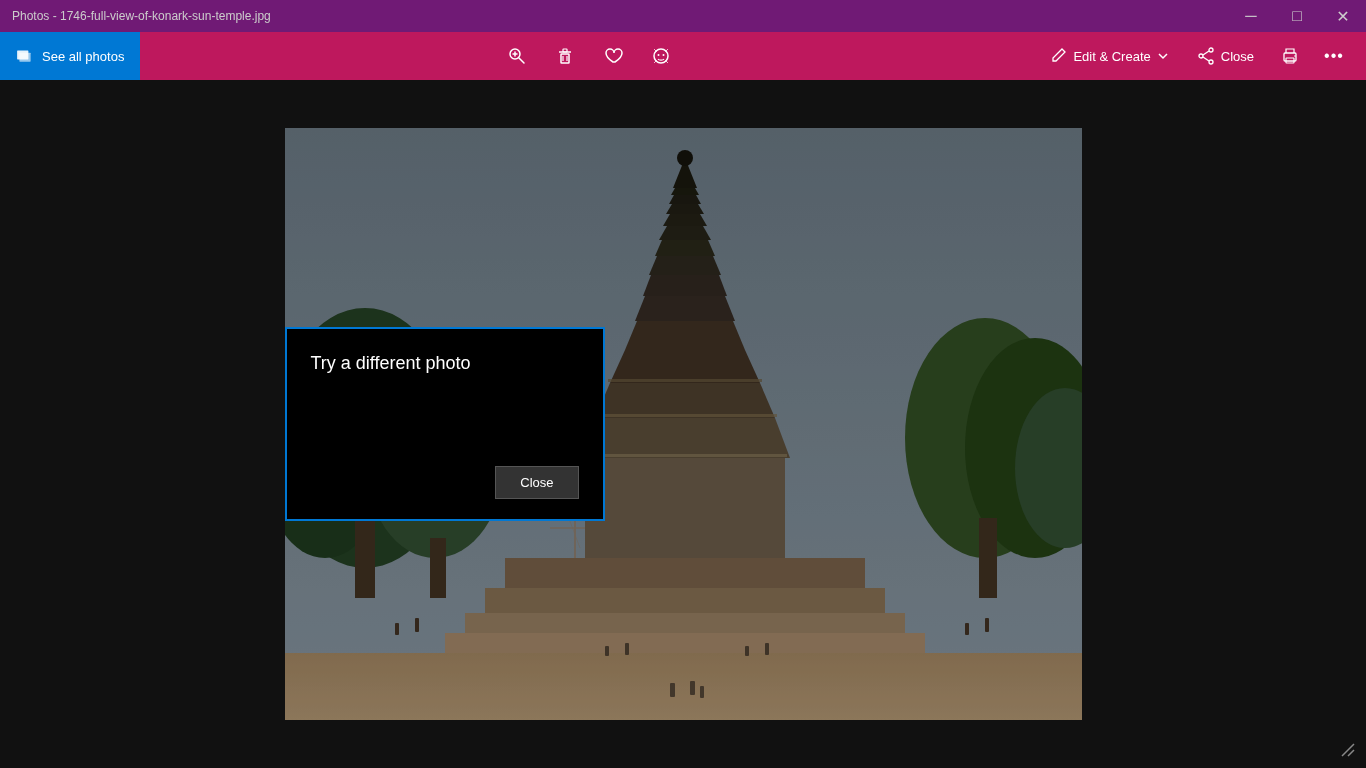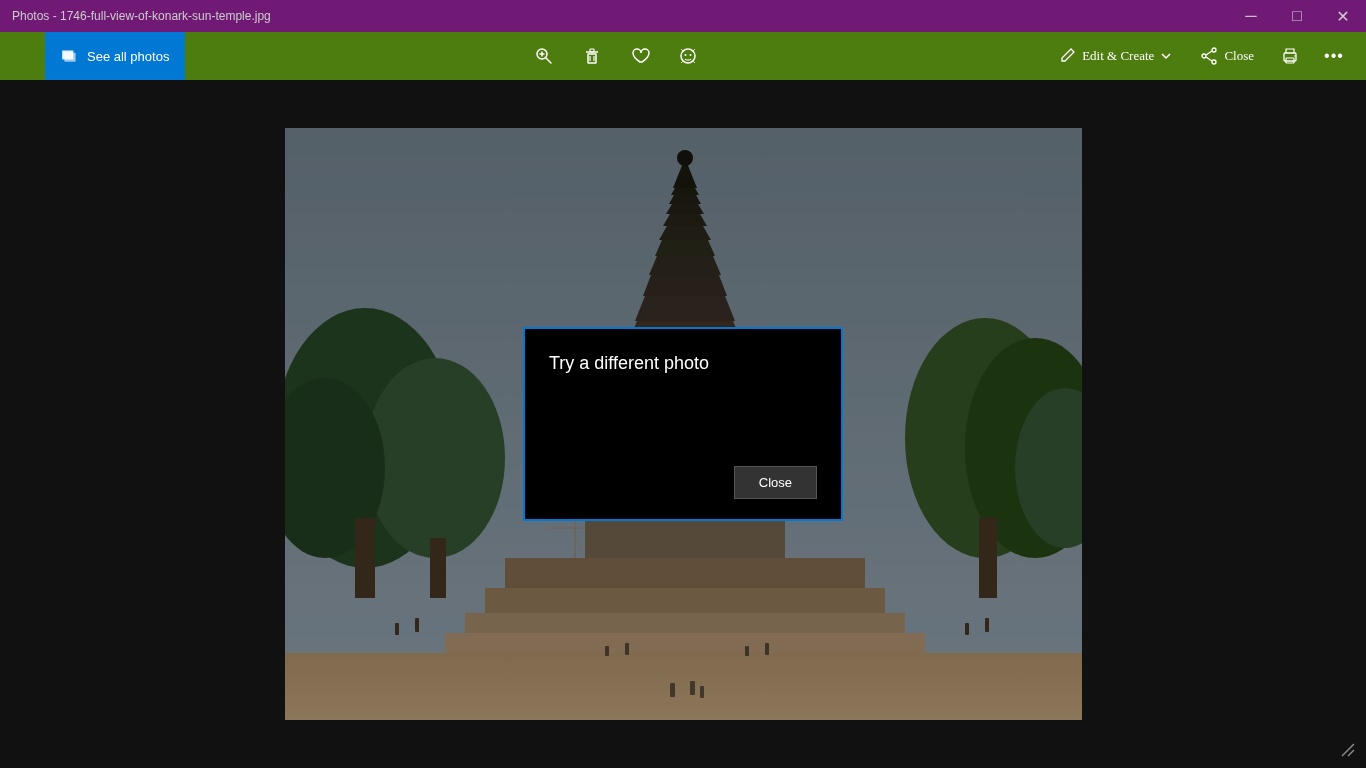--- a/index.html
+++ b/index.html
@@ -47,25 +47,24 @@
       cursor: pointer;
     }
 
     
     .toolbar {
       position: absolute;
       top: 32px;
       left: 0;
       right: 0;
       height: 48px;
-      background: #4d7c0f;
+      background: #be185d;
       display: flex;
       align-items: center;
       z-index: 100;
-      padding-left: 45px;
     }
     .toolbar-left {
       display: flex;
       align-items: center;
       height: 100%;
     }
     .toolbar-btn {
       display: flex;
       align-items: center;
       gap: 8px;
@@ -114,21 +113,20 @@
       align-items: center;
       gap: 6px;
       padding: 0 12px;
       height: 36px;
       background: transparent;
       border: none;
       color: #fff;
       font-size: 13px;
       cursor: pointer;
       border-radius: 2px;
-      font-family: Liberation Serif, serif;
     }
 
     
     .main-content {
       position: absolute;
       top: 80px;
       left: 0;
       right: 0;
       bottom: 0;
       background: #111;
@@ -145,21 +143,20 @@
       background: #6b7a8a;
       overflow: hidden;
     }
 
     
     .dialog-overlay {
       position: absolute;
       top: 0; left: 0; right: 0; bottom: 0;
       display: flex;
       align-items: center;
-      justify-content: center;
     }
 
     .dialog {
       width: 320px;
       background: #000;
       border: 2px solid #0078d4;
       padding: 0;
       position: relative;
     }
 

